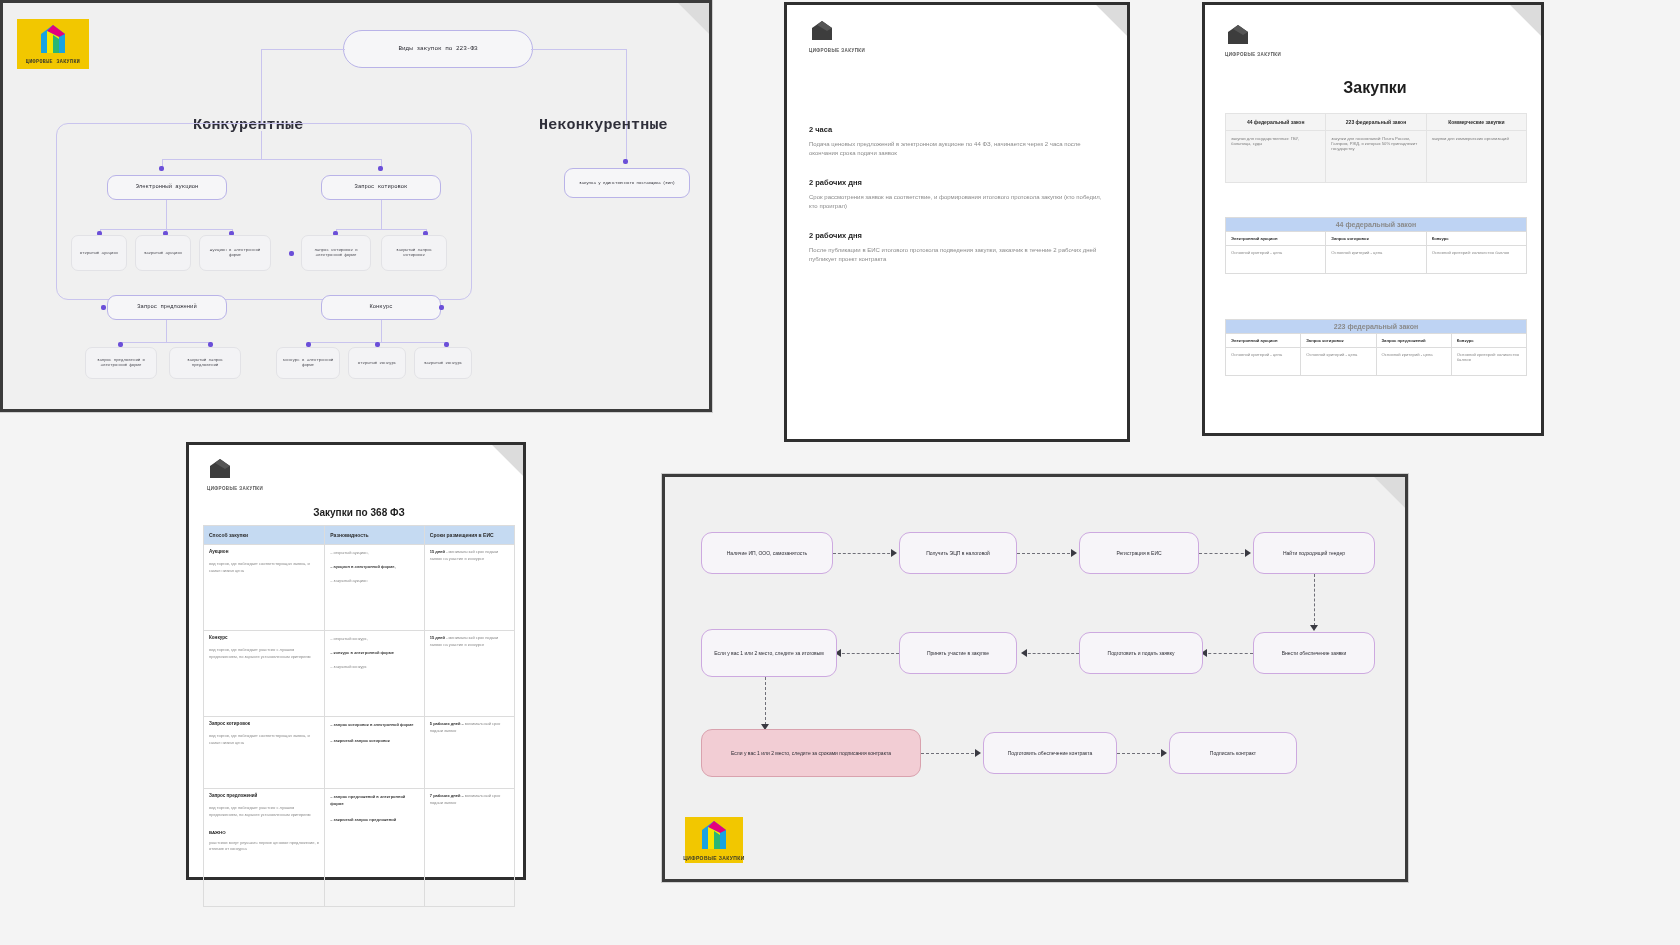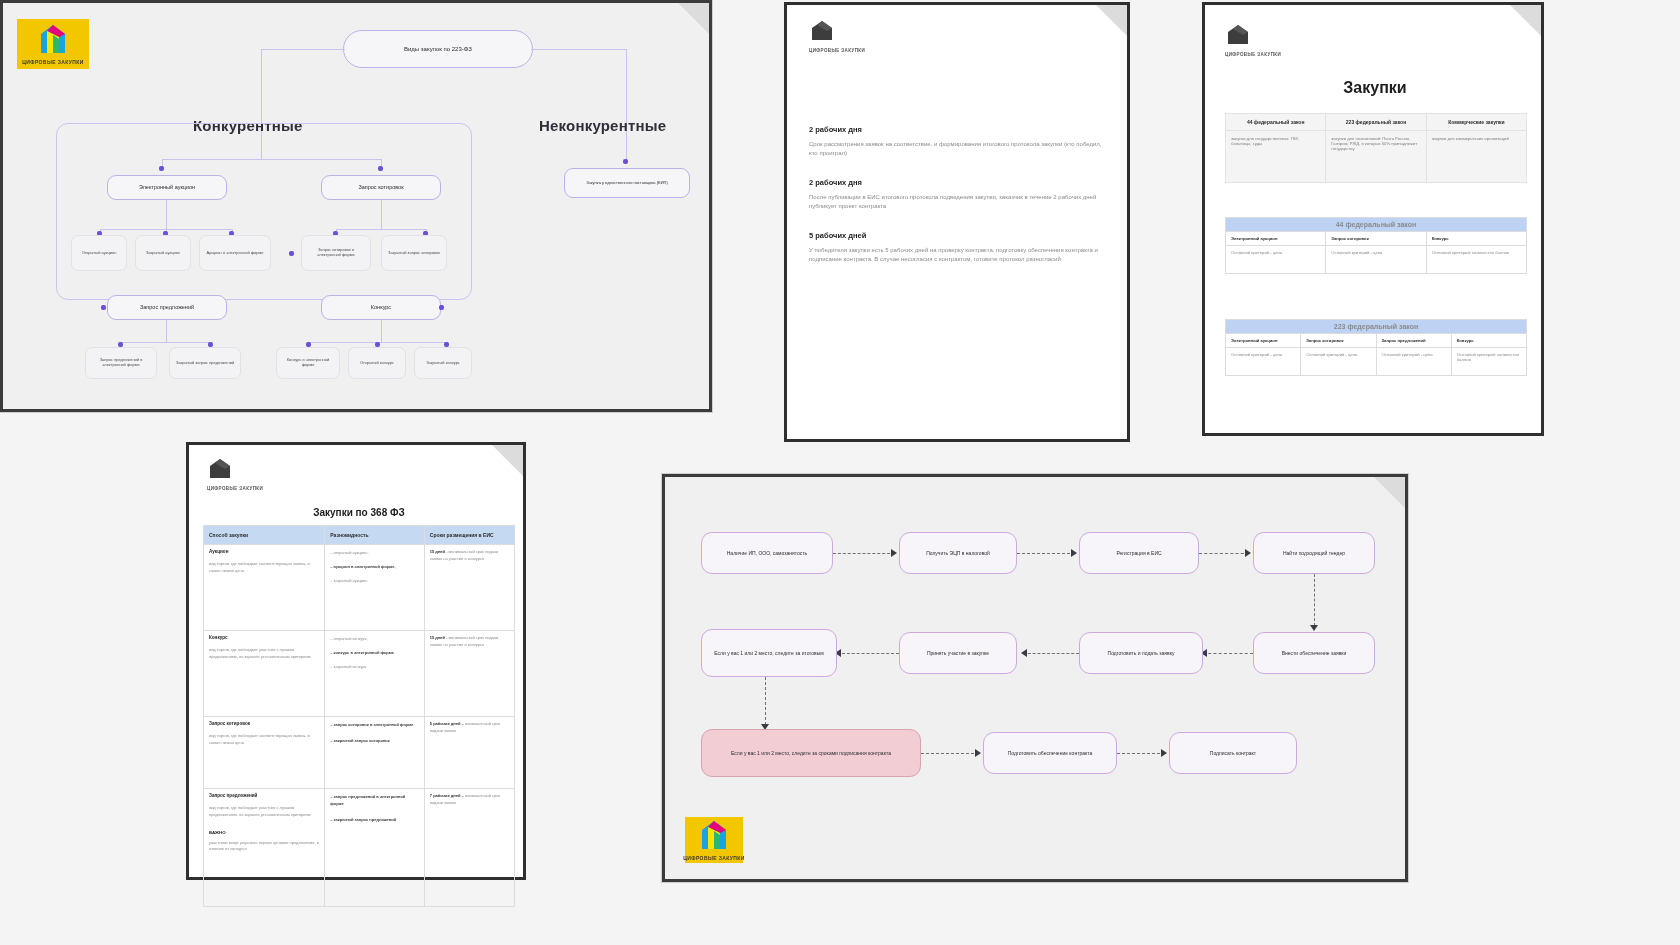--- a/index.html
+++ b/index.html
@@ -38,21 +38,21 @@
   .logo-mark{width:30px;height:34px;}
   .logo-cap{
     font-size:5px;font-weight:bold;color:#3a3a2a;letter-spacing:.4px;
     margin-top:2px;white-space:nowrap;
   }
   .logo-dark{position:absolute;display:flex;flex-direction:column;align-items:flex-start;}
   .logo-dark .logo-mark{width:26px;height:26px;}
   .logo-dark .logo-cap{color:#555;font-size:4.5px;margin-top:3px;}
 
   
-  .diag{position:absolute;inset:0;}
+  .diag{position:absolute;inset:0;font-family:Liberation Mono, monospace;}
   .node{
     position:absolute;box-sizing:border-box;
     border:1px solid #b9b3e8;border-radius:9px;
     background:#f6f6f8;
     display:flex;align-items:center;justify-content:center;
     text-align:center;color:#2b2b33;
     padding:2px 4px;line-height:1.15;
   }
   .node.leaf{border-color:#e2e2e6;border-radius:7px;background:#f3f3f5;color:#4a4a52;}
   .group-box{
@@ -245,30 +245,30 @@
       <svg class="logo-mark" viewBox="0 0 26 26">
         <path d="M13 2 L23 9 L23 21 L3 21 L3 9 Z" fill="#3d3d3d"></path>
         <path d="M13 2 L23 9 L18 12 L8 6 Z" fill="#555"></path>
       </svg>
       <span class="logo-cap">ЦИФРОВЫЕ ЗАКУПКИ</span>
     </div>
 
 
     <div style="position:absolute;left:22px;top:120px;width:302px;">
       <div style="margin-bottom:20px;">
+        <div class="sec-h" style="font-size:7.5px;">2 часа</div>
+        <div class="sec-p" style="font-size:6px;margin-top:6px;">Подача ценовых предложений в электронном аукционе по 44 ФЗ, начинается через 2 часа после окончания срока подачи заявок</div>
+      </div>
+      <div style="margin-bottom:20px;">
         <div class="sec-h" style="font-size:7.5px;">2 рабочих дня</div>
         <div class="sec-p" style="font-size:6px;margin-top:6px;">Срок рассмотрения заявок на соответствие, и формирования итогового протокола закупки (кто победил, кто проиграл)</div>
       </div>
       <div style="margin-bottom:20px;">
         <div class="sec-h" style="font-size:7.5px;">2 рабочих дня</div>
         <div class="sec-p" style="font-size:6px;margin-top:6px;">После публикации в ЕИС итогового протокола подведения закупки, заказчик в течение 2 рабочих дней публикует проект контракта</div>
-      </div>
-      <div>
-        <div class="sec-h" style="font-size:7.5px;">5 рабочих дней</div>
-        <div class="sec-p" style="font-size:6px;margin-top:6px;">У победителя закупки есть 5 рабочих дней на проверку контракта, подготовку обеспечения контракта и подписание контракта. В случае несогласия с контрактом, готовите протокол разногласий</div>
       </div>
     </div>
   </div>
 
   <div class="card paper" style="left:1202px;top:2px;width:342px;height:434px;">
     <div class="logo-dark" style="left:20px;top:18px;">
       <svg class="logo-mark" viewBox="0 0 26 26">
         <path d="M13 2 L23 9 L23 21 L3 21 L3 9 Z" fill="#3d3d3d"></path>
         <path d="M13 2 L23 9 L18 12 L8 6 Z" fill="#555"></path>
       </svg>

